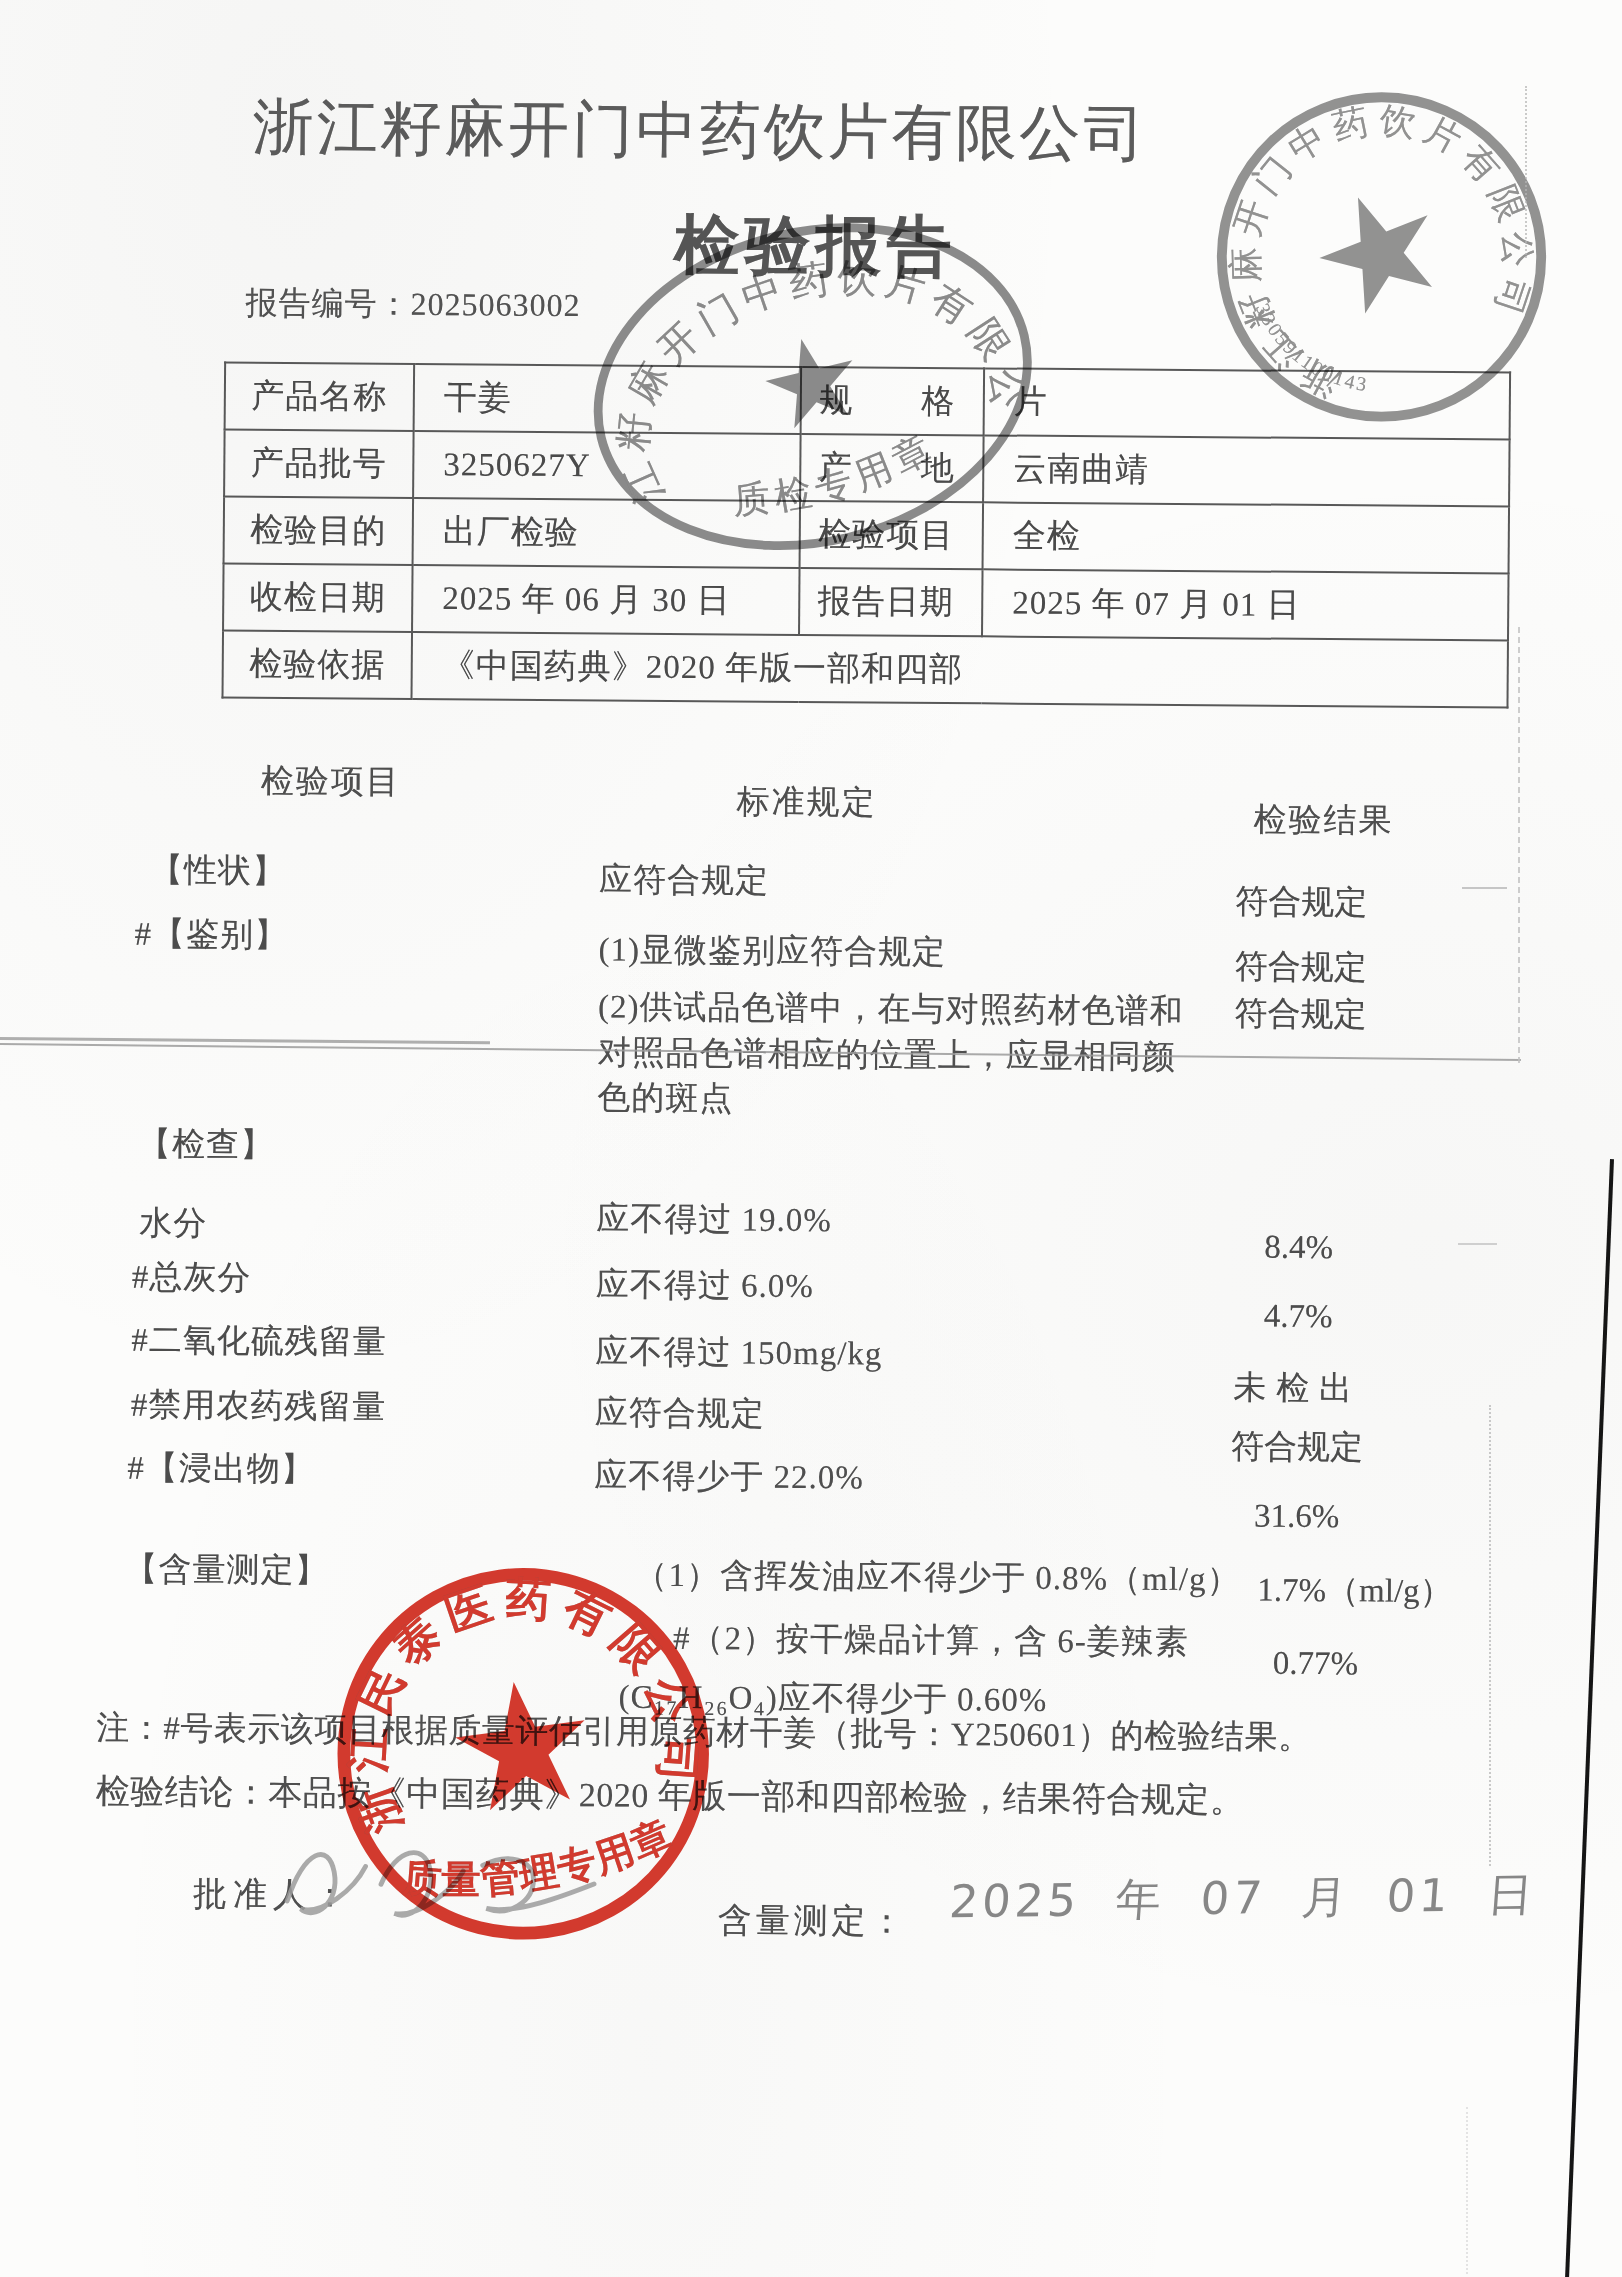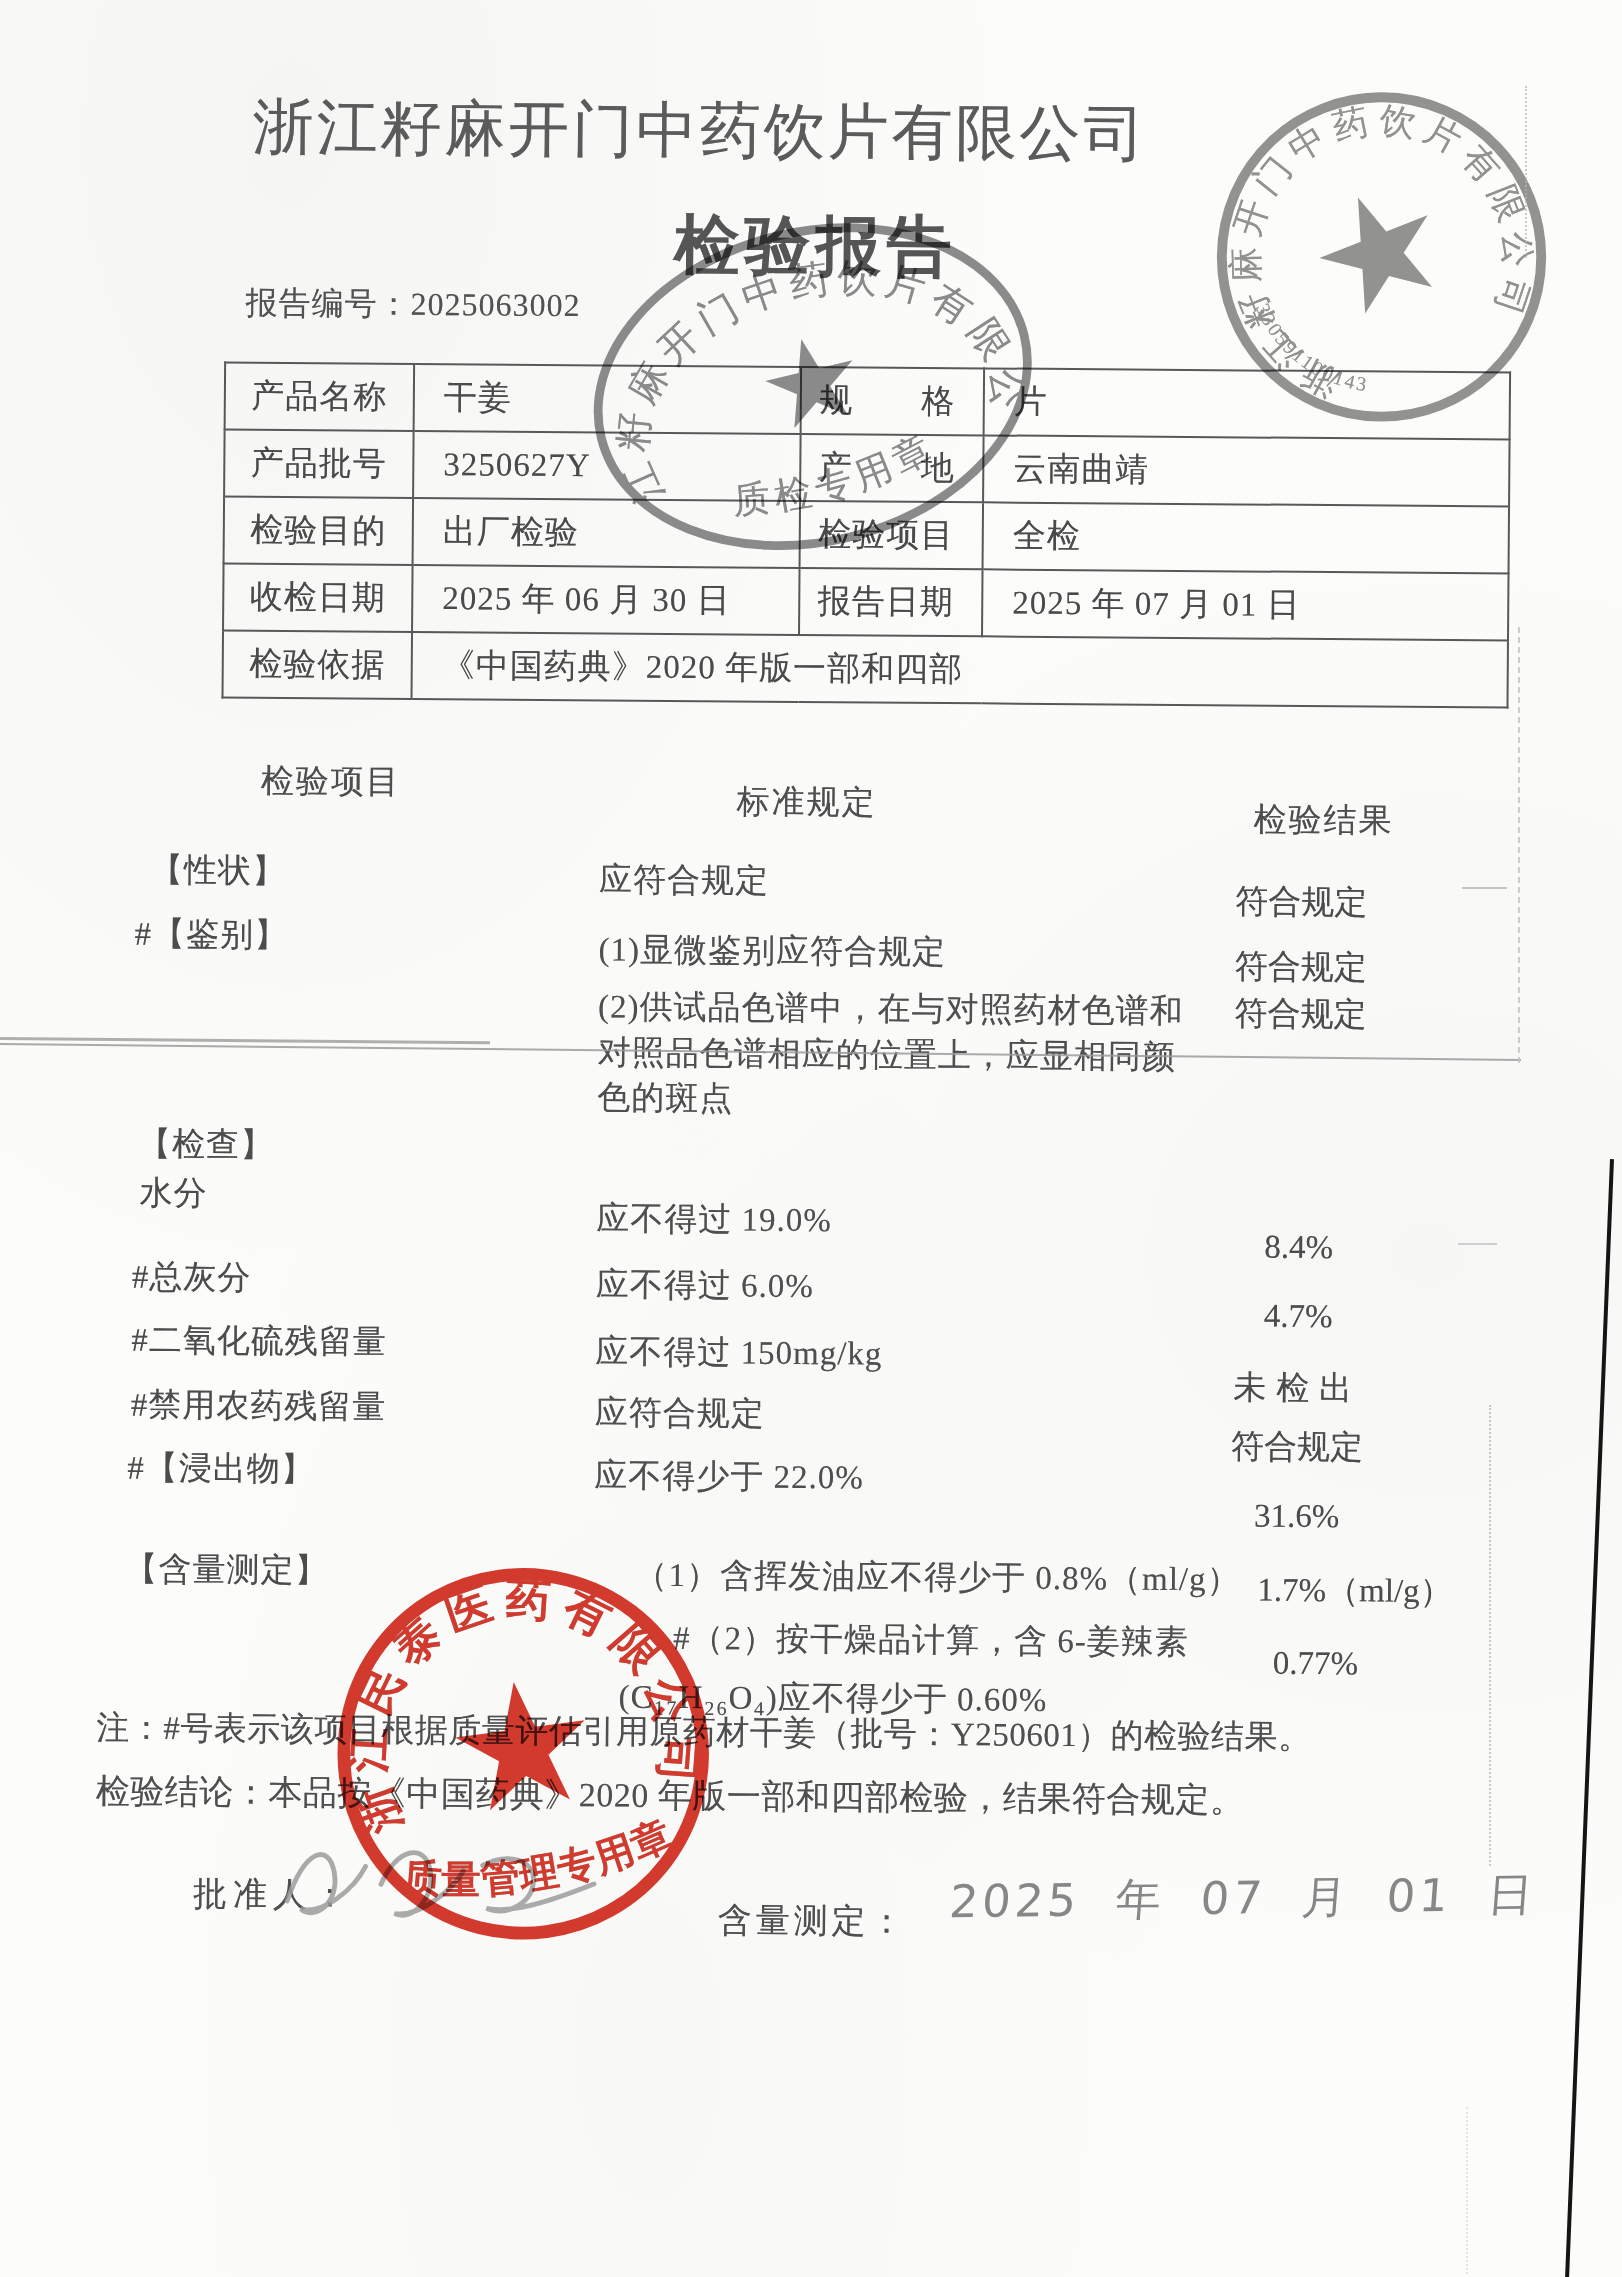--- a/index.html
+++ b/index.html
@@ -102,21 +102,21 @@
     <div class="t item" style="left:142px;top:919px;">#【鉴别】</div>
     <div class="t std" style="left:606px;top:931px;">(1)显微鉴别应符合规定</div>
     <div class="t res" style="left:1186px;top:943px;">符合规定</div>
     <div class="t std multi" style="left:606px;top:986px;">(2)供试品色谱中，在与对照药材色谱和
 对照品色谱相应的位置上，应显相同颜
 色的斑点</div>
     <div class="t res" style="left:1186px;top:990px;">符合规定</div>
 
     <div class="t item" style="left:147px;top:1129px;">【检查】</div>
 
-    <div class="t item" style="left:149px;top:1178px;">水分</div>
+    <div class="t item" style="left:149px;top:1208px;">水分</div>
     <div class="t std" style="left:606px;top:1200px;">应不得过 19.0%</div>
     <div class="t res" style="left:1186px;top:1223px;">8.4%</div>
 
     <div class="t item" style="left:142px;top:1262px;">#总灰分</div>
     <div class="t std" style="left:606px;top:1266px;">应不得过 6.0%</div>
     <div class="t res" style="left:1186px;top:1292px;">4.7%</div>
 
     <div class="t item" style="left:142px;top:1325px;">#二氧化硫残留量</div>
     <div class="t std" style="left:606px;top:1333px;">应不得过 150mg/kg</div>
     <div class="t res" style="left:1186px;top:1364px;letter-spacing:9.8px;">未检出</div>

